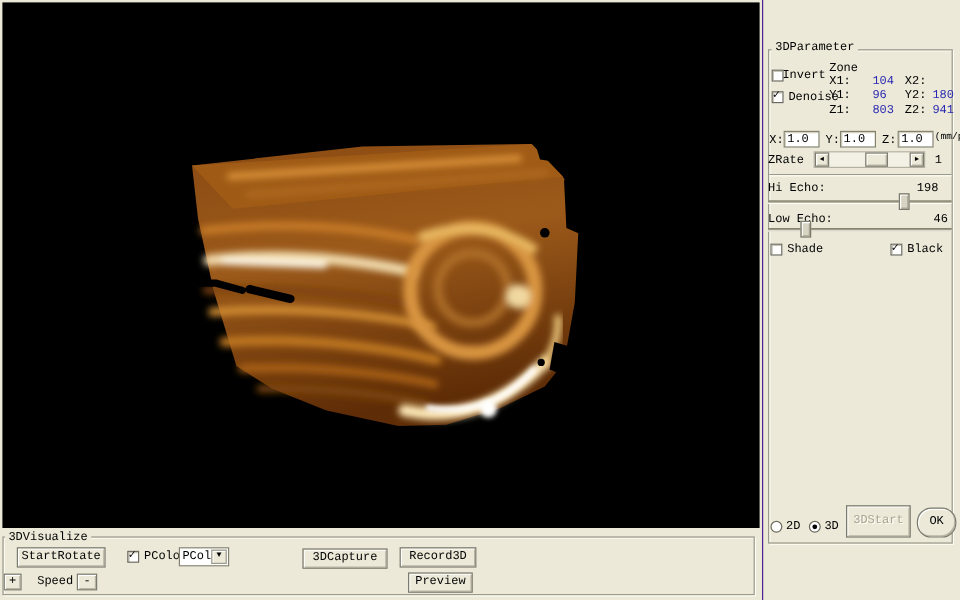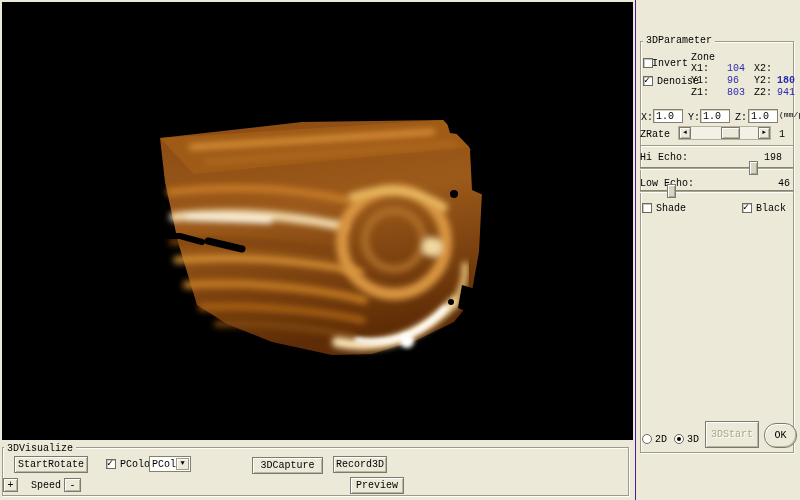--- a/index.html
+++ b/index.html
@@ -183,21 +183,21 @@
 
     <span class="lbl" style="left:55px; top:52px;">Zone</span>
     <span class="lbl" style="left:55px; top:63px;">X1:</span>
     <span class="lbl blue" style="left:91px; top:63px;">104</span>
     <span class="lbl" style="left:118px; top:63px;">X2:</span>
     <span class="lbl blue" style="left:141px; top:52px;margin-left:28px;">189</span>
 
     <span class="lbl" style="left:55px; top:75px;">Y1:</span>
     <span class="lbl blue" style="left:91px; top:75px;">96</span>
     <span class="lbl" style="left:118px; top:75px;">Y2:</span>
-    <span class="lbl blue" style="left:141px; top:75px;font-weight:bold;">180</span>
+    <span class="lbl blue" style="left:141px; top:75px;">180</span>
 
     <span class="lbl" style="left:55px; top:87px;">Z1:</span>
     <span class="lbl blue" style="left:91px; top:87px;">803</span>
     <span class="lbl" style="left:118px; top:87px;">Z2:</span>
     <span class="lbl blue" style="left:141px; top:87px;">941</span>
 
     <span class="lbl" style="left:5px; top:112px;">X:</span>
     <input class="tb" style="left: 17px; top: 109px; width: 30px; height: 14px;" value="1.0">
     <span class="lbl" style="left:52px; top:112px;">Y:</span>
     <input class="tb" style="left: 64px; top: 109px; width: 30px; height: 14px;" value="1.0">
@@ -253,17 +253,17 @@
 
     <span class="cb checked" style="left:106px; top:16px;"></span>
     <span class="lbl" style="left:120px; top:16px;">PColor</span>
 
     <div class="combo" style="left:149px; top:13px; width:42px; height:16px;">
       <span>PColor</span>
       <span class="combo-arrow">▼</span>
     </div>
 
     <button class="btn" style="left:252px; top:14px; width:71px; height:17px;">3DCapture</button>
-    <button class="btn" style="left:333px; top:13px; width:54px; height:17px;">Record3D</button>
-    <button class="btn" style="left:350px; top:34px; width:54px; height:17px;">Preview</button>
+    <button class="btn" style="left:333px; top:13px; width:64px; height:17px;">Record3D</button>
+    <button class="btn" style="left:340px; top:34px; width:54px; height:17px;">Preview</button>
   </div>
 
 </div>
 
 </body></html>

